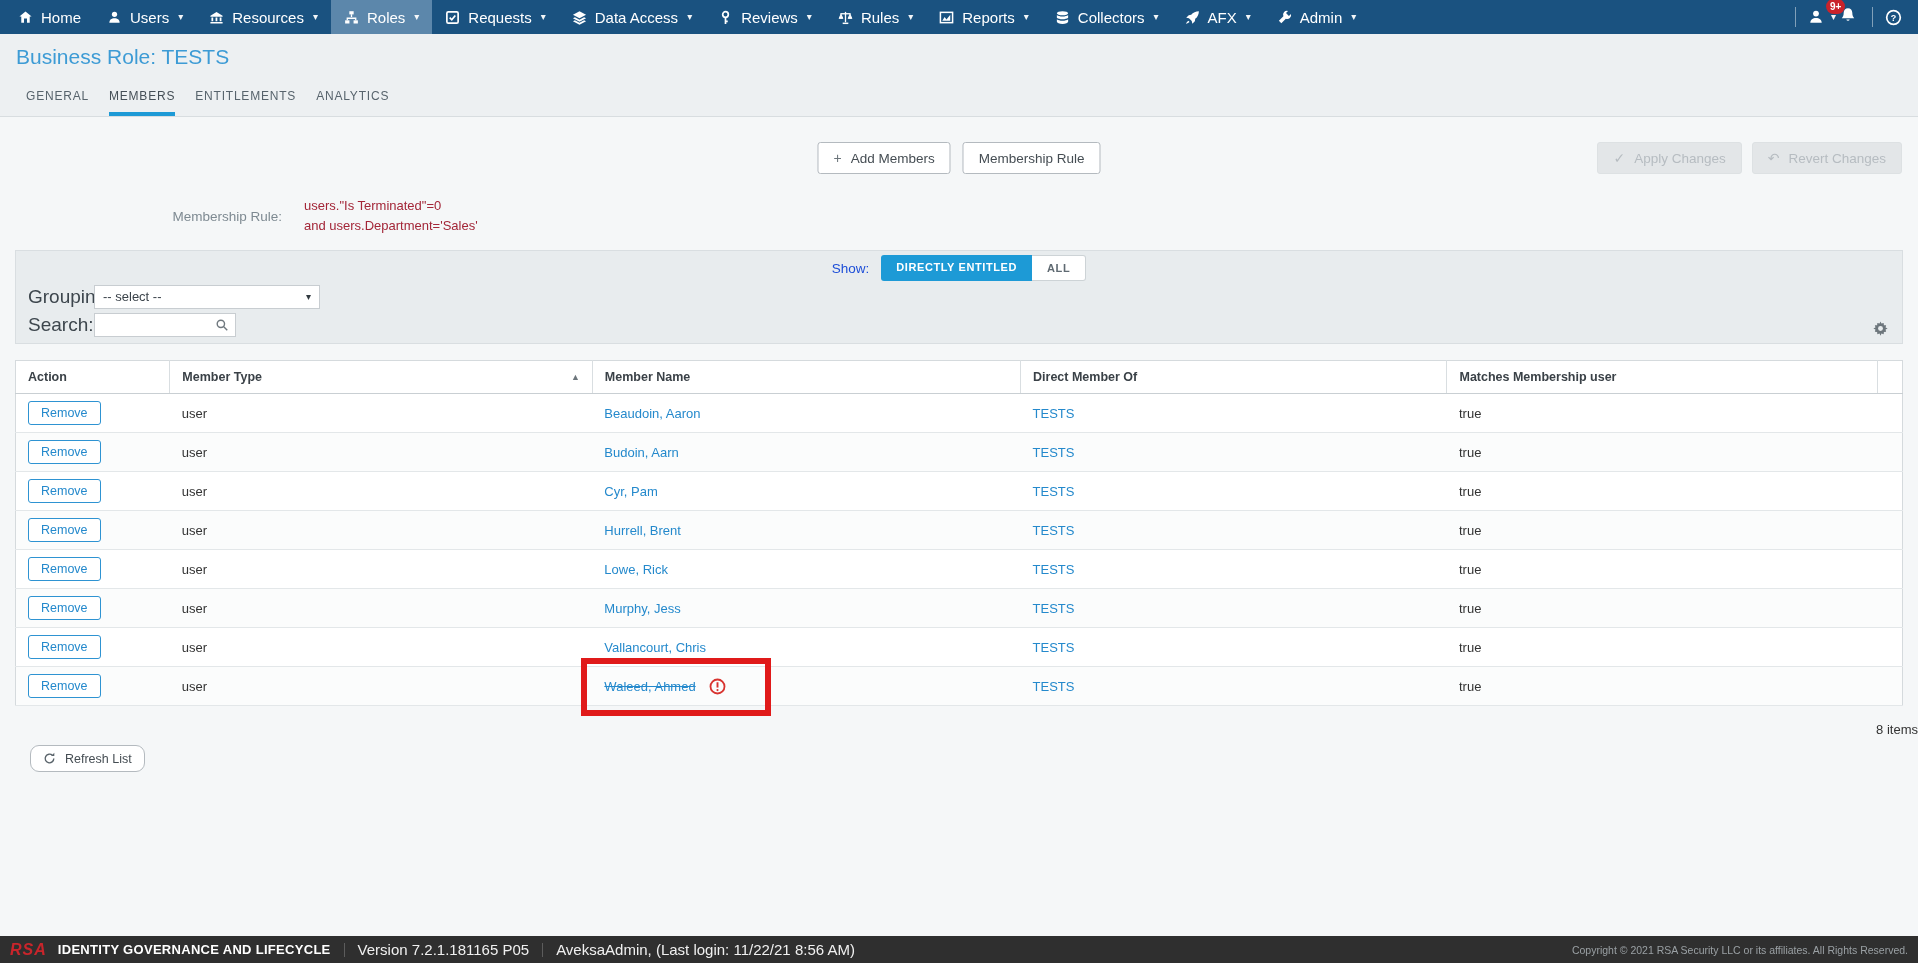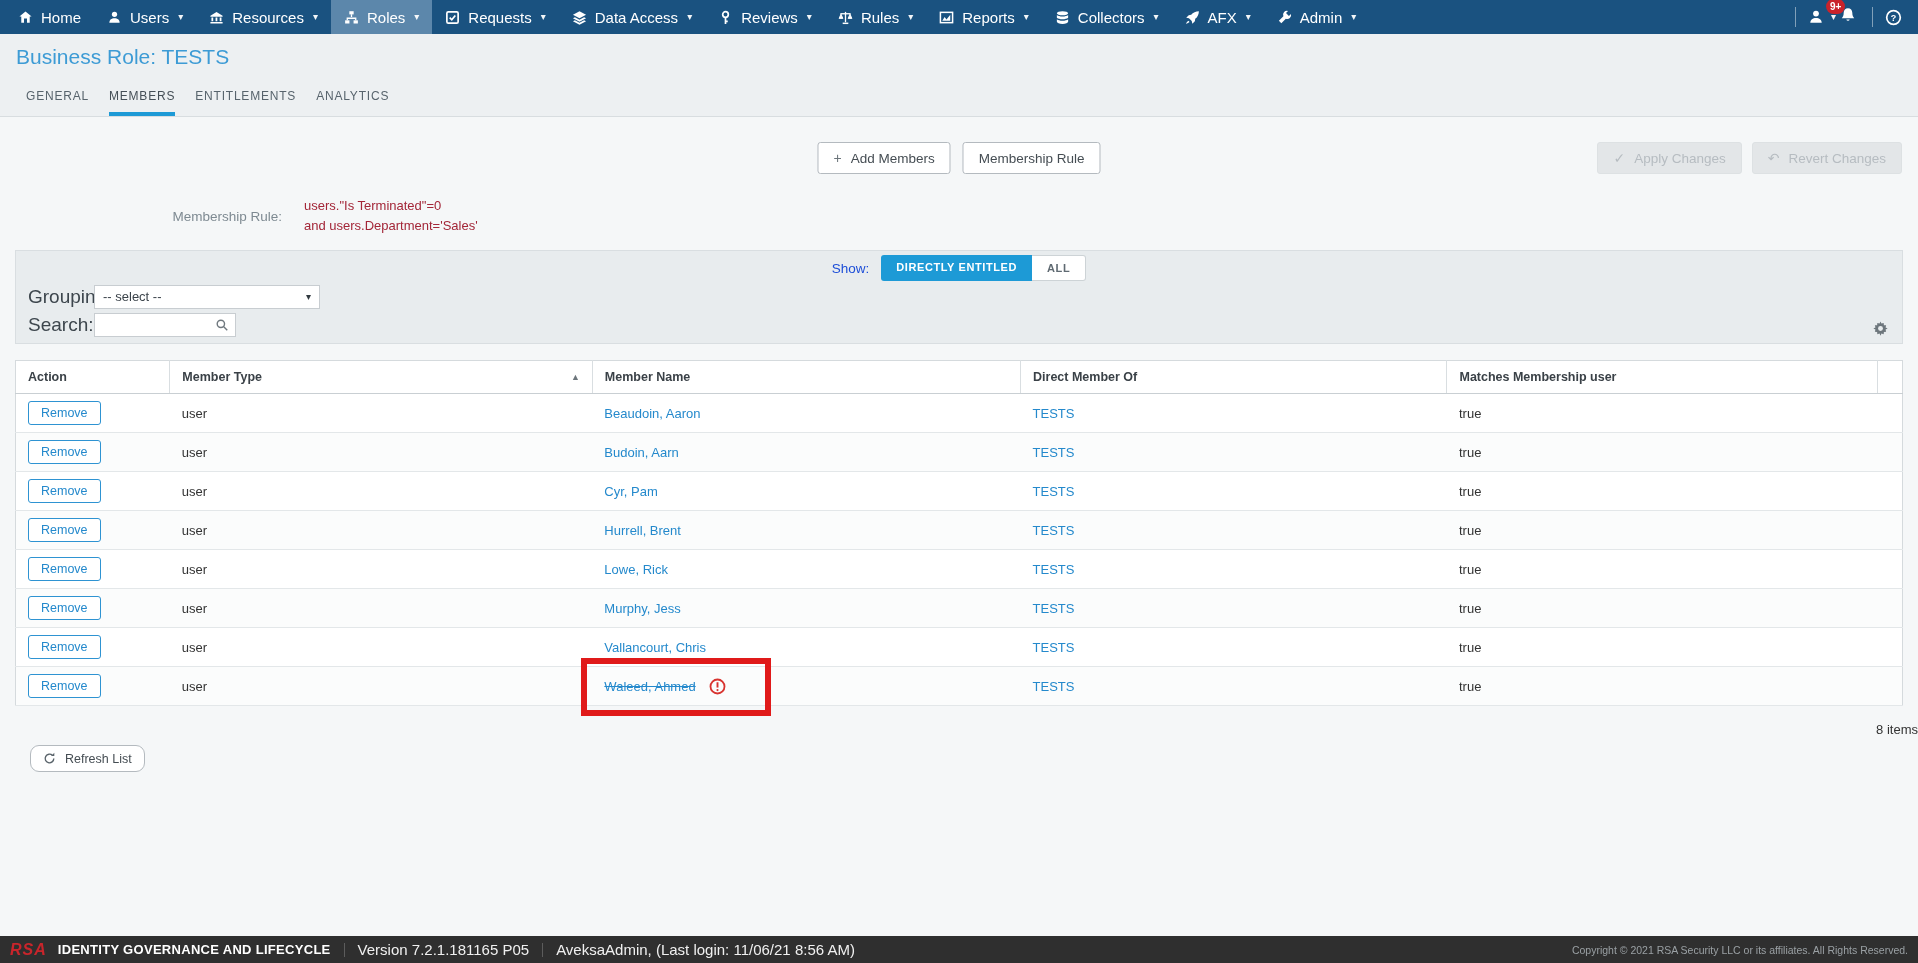--- a/index.html
+++ b/index.html
@@ -471,18 +471,18 @@
   <span>Refresh List</span>
 </button>
 
 
 <div class="footer">
   <span class="rsa-logo">RSA</span>
   <span class="product-name">IDENTITY GOVERNANCE AND LIFECYCLE</span>
   <span class="f-div"></span>
   <span class="f-meta">Version 7.2.1.181165 P05</span>
   <span class="f-div"></span>
-  <span class="f-meta">AveksaAdmin,  (Last login: 11/06/21 8:56 AM)</span>
+  <span class="f-meta">AveksaAdmin,  (Last login: 11/22/21 8:56 AM)</span>
   <span class="f-copy">Copyright © 2021 RSA Security LLC or its affiliates. All Rights Reserved.</span>
 </div>
 
 
 
 
 </body></html>

